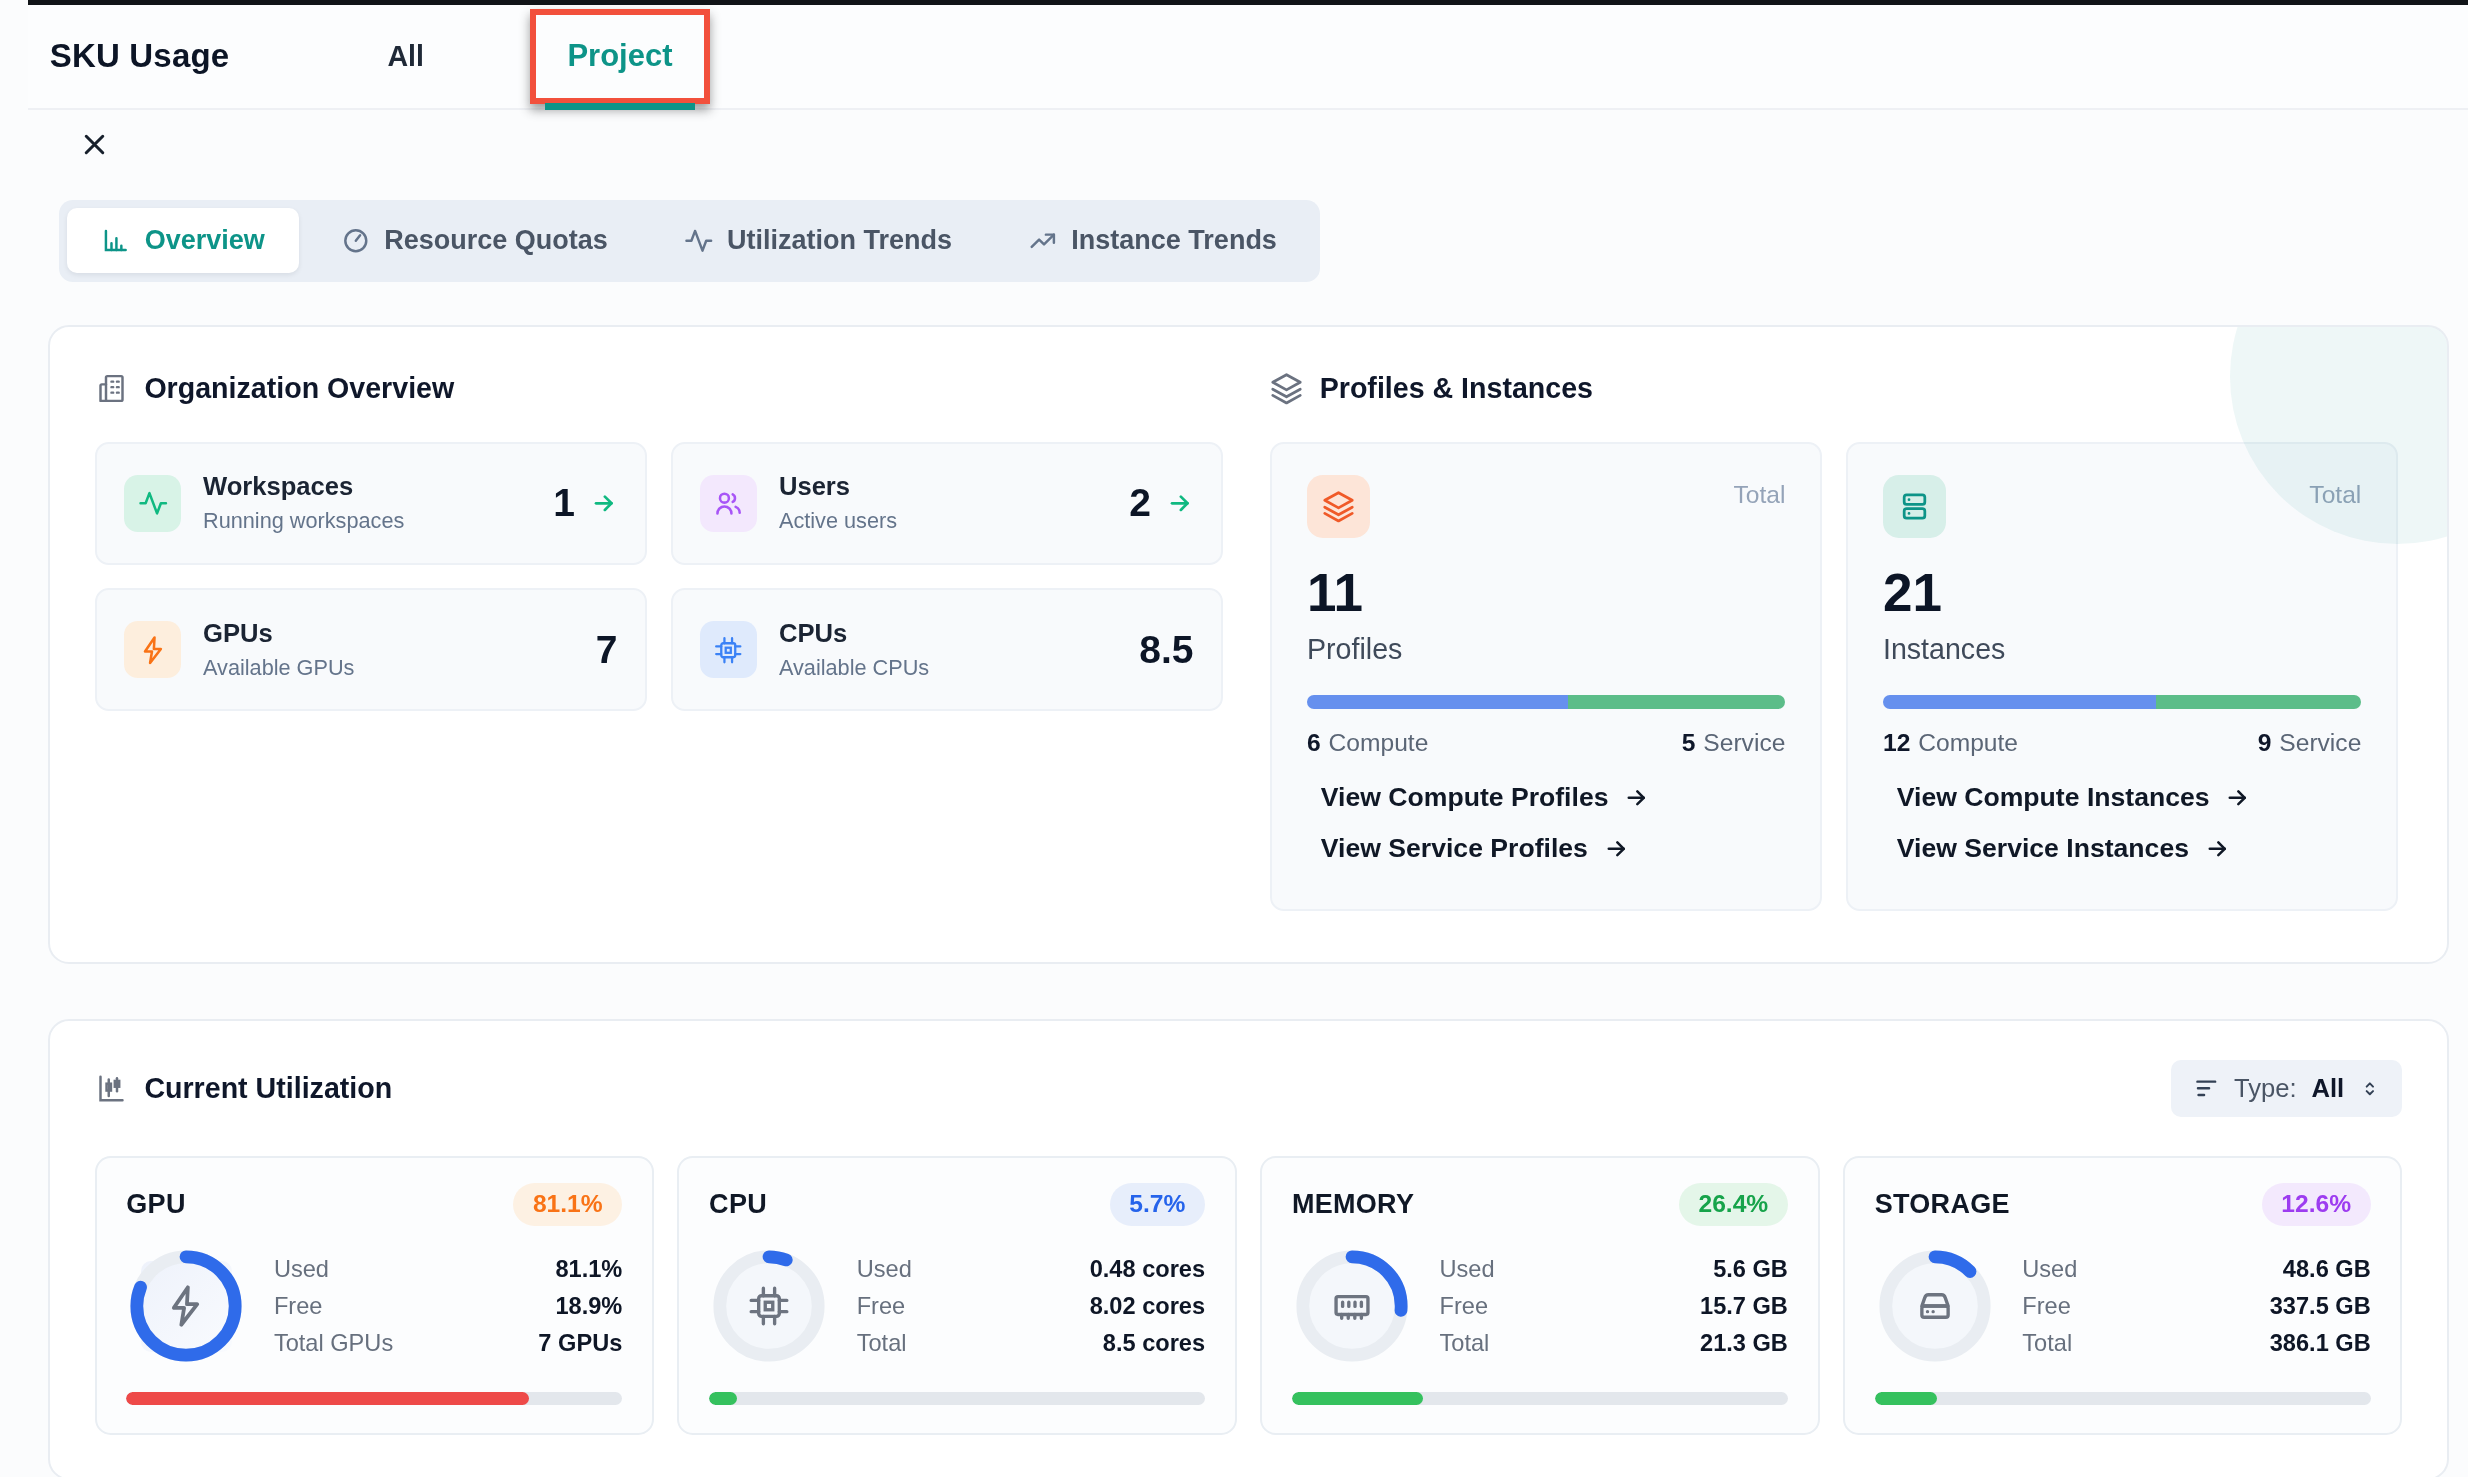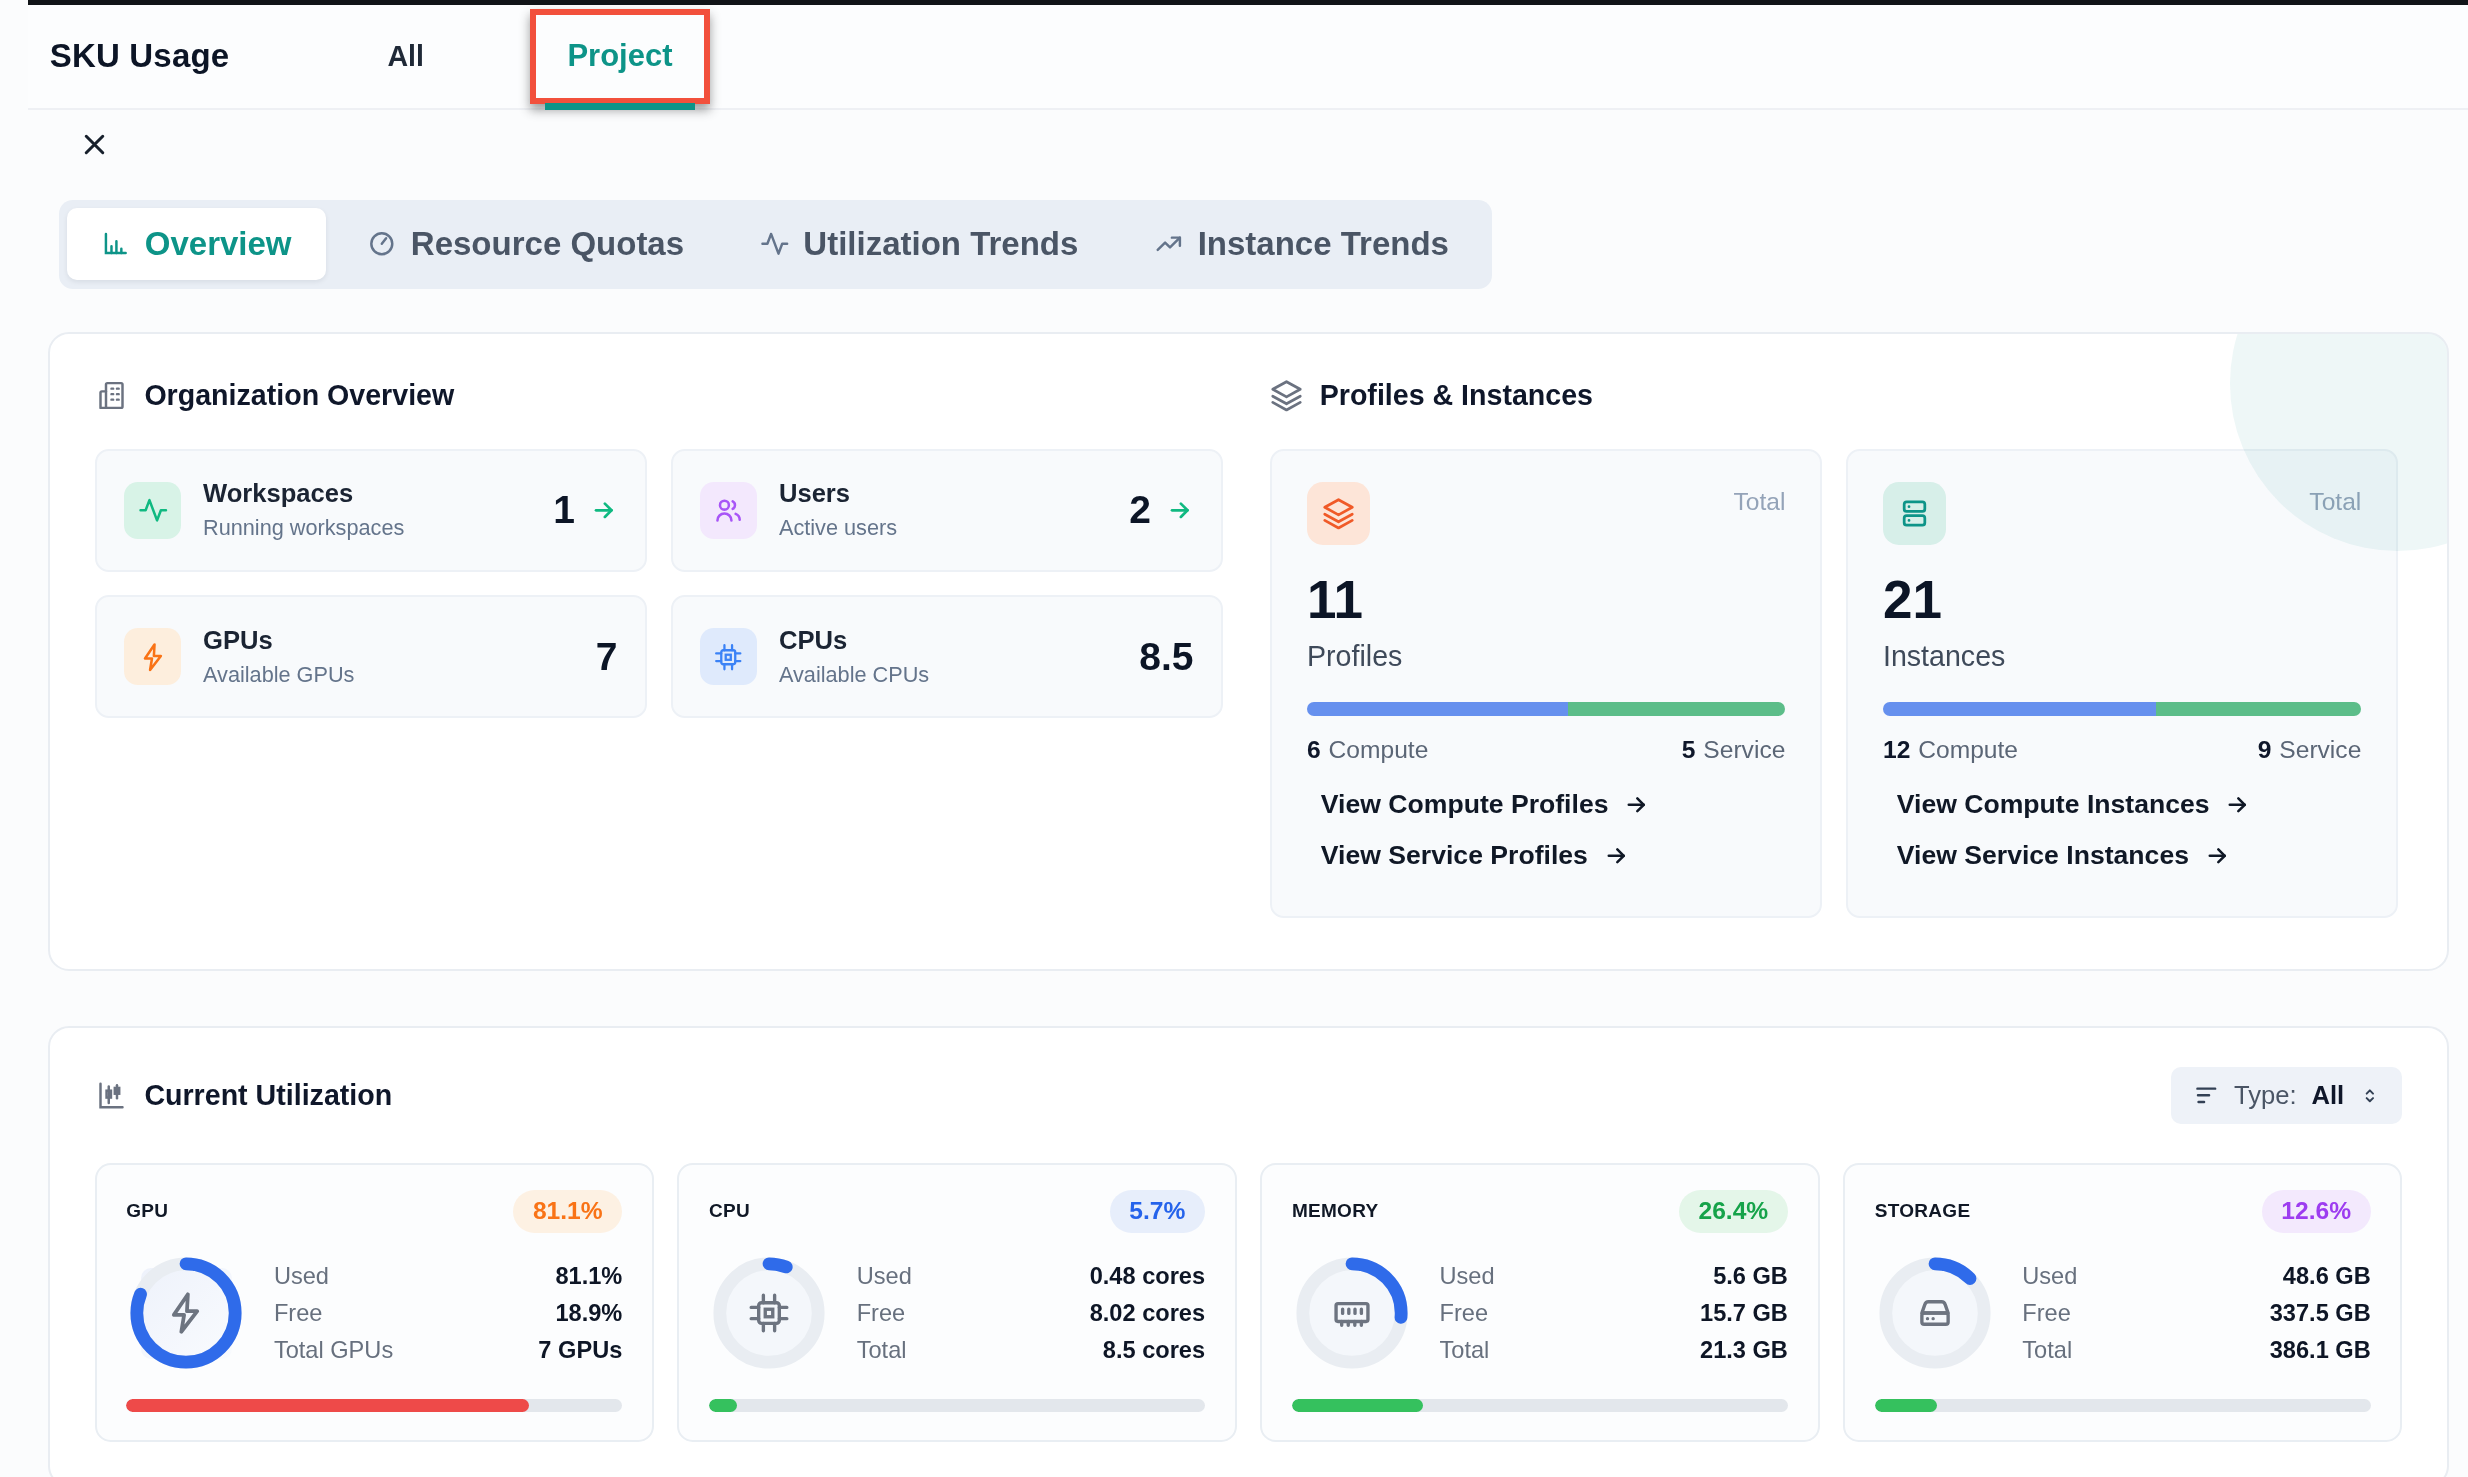--- a/index.html
+++ b/index.html
@@ -22,21 +22,21 @@
   .ann-box2 { border:6.9px solid #f2503c; box-shadow:0 5.9px 9.9px rgba(40,40,40,.45); padding:3.9px; background:#fff; }
   .filter-chip { display:flex; align-items:center; gap:17.7px; background:#edf1f7; border:2px solid #c6cfda; padding:12.8px 23.6px; }
   .filter-chip .icon { width:29.6px; height:29.6px; color:#303a48; }
   .filter-label { font-size:26.6px; color:#596578; }
   .filter-value { font-size:26.6px; font-weight:700; color:#0c1526; }
   .updown { width:23.6px; height:23.6px; color:#64748b; }
   .close-x { margin-left:35px; width:33px; height:33px; color:#17202c; cursor:pointer; }
 
   
   .subtab-bar { display:inline-flex; align-items:center; gap:7.9px; background:#e9eef5; border-radius:13.8px; padding:8.9px; margin:39px 0 0 30.5px; }
-  .subtab { display:flex; align-items:center; gap:13.8px; padding:16.7px 34px; border-radius:9.9px; font-size:33px; font-weight:600; color:#4a5565; cursor:pointer; }
+  .subtab { display:flex; align-items:center; gap:13.8px; padding:16.7px 34px; border-radius:9.9px; font-size:27px; font-weight:600; color:#4a5565; cursor:pointer; }
   .subtab .icon { width:29.6px; height:29.6px; color:#64748b; }
   .subtab.active { background:#fff; color:#0d9488; box-shadow:0 2px 4.9px rgba(15,23,42,.08); }
   .subtab.active .icon { color:#0d9488; }
 
   
   .big-card { margin:43px 19.7px 0 19.7px; background:#fff; border:2px solid #e9edf2; border-radius:21px; position:relative; overflow:hidden; }
   .card1 { padding:45px 49px 51px 45px; display:grid; grid-template-columns:1fr 1fr; column-gap:47px; }
   .deco-circle { position:absolute; top:-118px; right:-118px; width:335px; height:335px; border-radius:50%; background:rgba(13,148,136,.07); }
   .section-head { display:flex; align-items:center; gap:16.7px; margin-bottom:37px; }
   .section-head .icon { width:33px; height:33px; color:#6b7280; }
@@ -72,21 +72,21 @@
   
   .card2 { margin-top:55px; padding:39px 45px 43px; }
   .card2-head { display:flex; align-items:center; justify-content:space-between; }
   .type-chip { display:flex; align-items:center; gap:14.8px; background:#eef2f8; border-radius:9.9px; padding:13.8px 21.7px; cursor:pointer; }
   .type-chip .icon { width:26.6px; height:26.6px; color:#334155; }
   .type-label { font-size:25.6px; color:#4a5565; }
   .type-value { font-size:25.6px; font-weight:700; color:#0f172a; }
   .util-grid { display:grid; grid-template-columns:repeat(4,1fr); gap:23.6px; margin-top:39px; }
   .util-card { background:#fcfdfe; border:2px solid #e9eef3; border-radius:15.8px; padding:24.6px 29.6px 27.6px; }
   .util-top { display:flex; align-items:center; justify-content:space-between; }
-  .util-name { font-size:19px; font-weight:700; color:#101826; letter-spacing:0.3px; }
+  .util-name { font-size:27px; font-weight:700; color:#101826; letter-spacing:0.3px; }
   .badge { border-radius:984px; padding:7.9px 19.7px; font-size:24.6px; font-weight:700; }
   .util-mid { display:flex; align-items:center; margin-top:19.7px; }
   .ringwrap { width:120px; height:120px; position:relative; flex:none; }
   .ring-bg { position:absolute; left:14.8px; top:14.8px; width:91px; height:91px; background:#f4f7fb; }
   .ring-bg.square { border-radius:9.9px; background:linear-gradient(135deg,#eef2fb,#f9fbfe); }
   .ring-bg.circle { border-radius:50%; }
   .ringwrap svg.ring { position:absolute; inset:0; }
   .ring-track { fill:none; stroke:#e9edf2; stroke-width:13; }
   .ring-fill { fill:none; stroke-width:13; stroke-linecap:round; }
   .ring-icon { position:absolute; left:50%; top:50%; transform:translate(-50%,-50%); width:45px; height:45px; color:#6d7480; }

